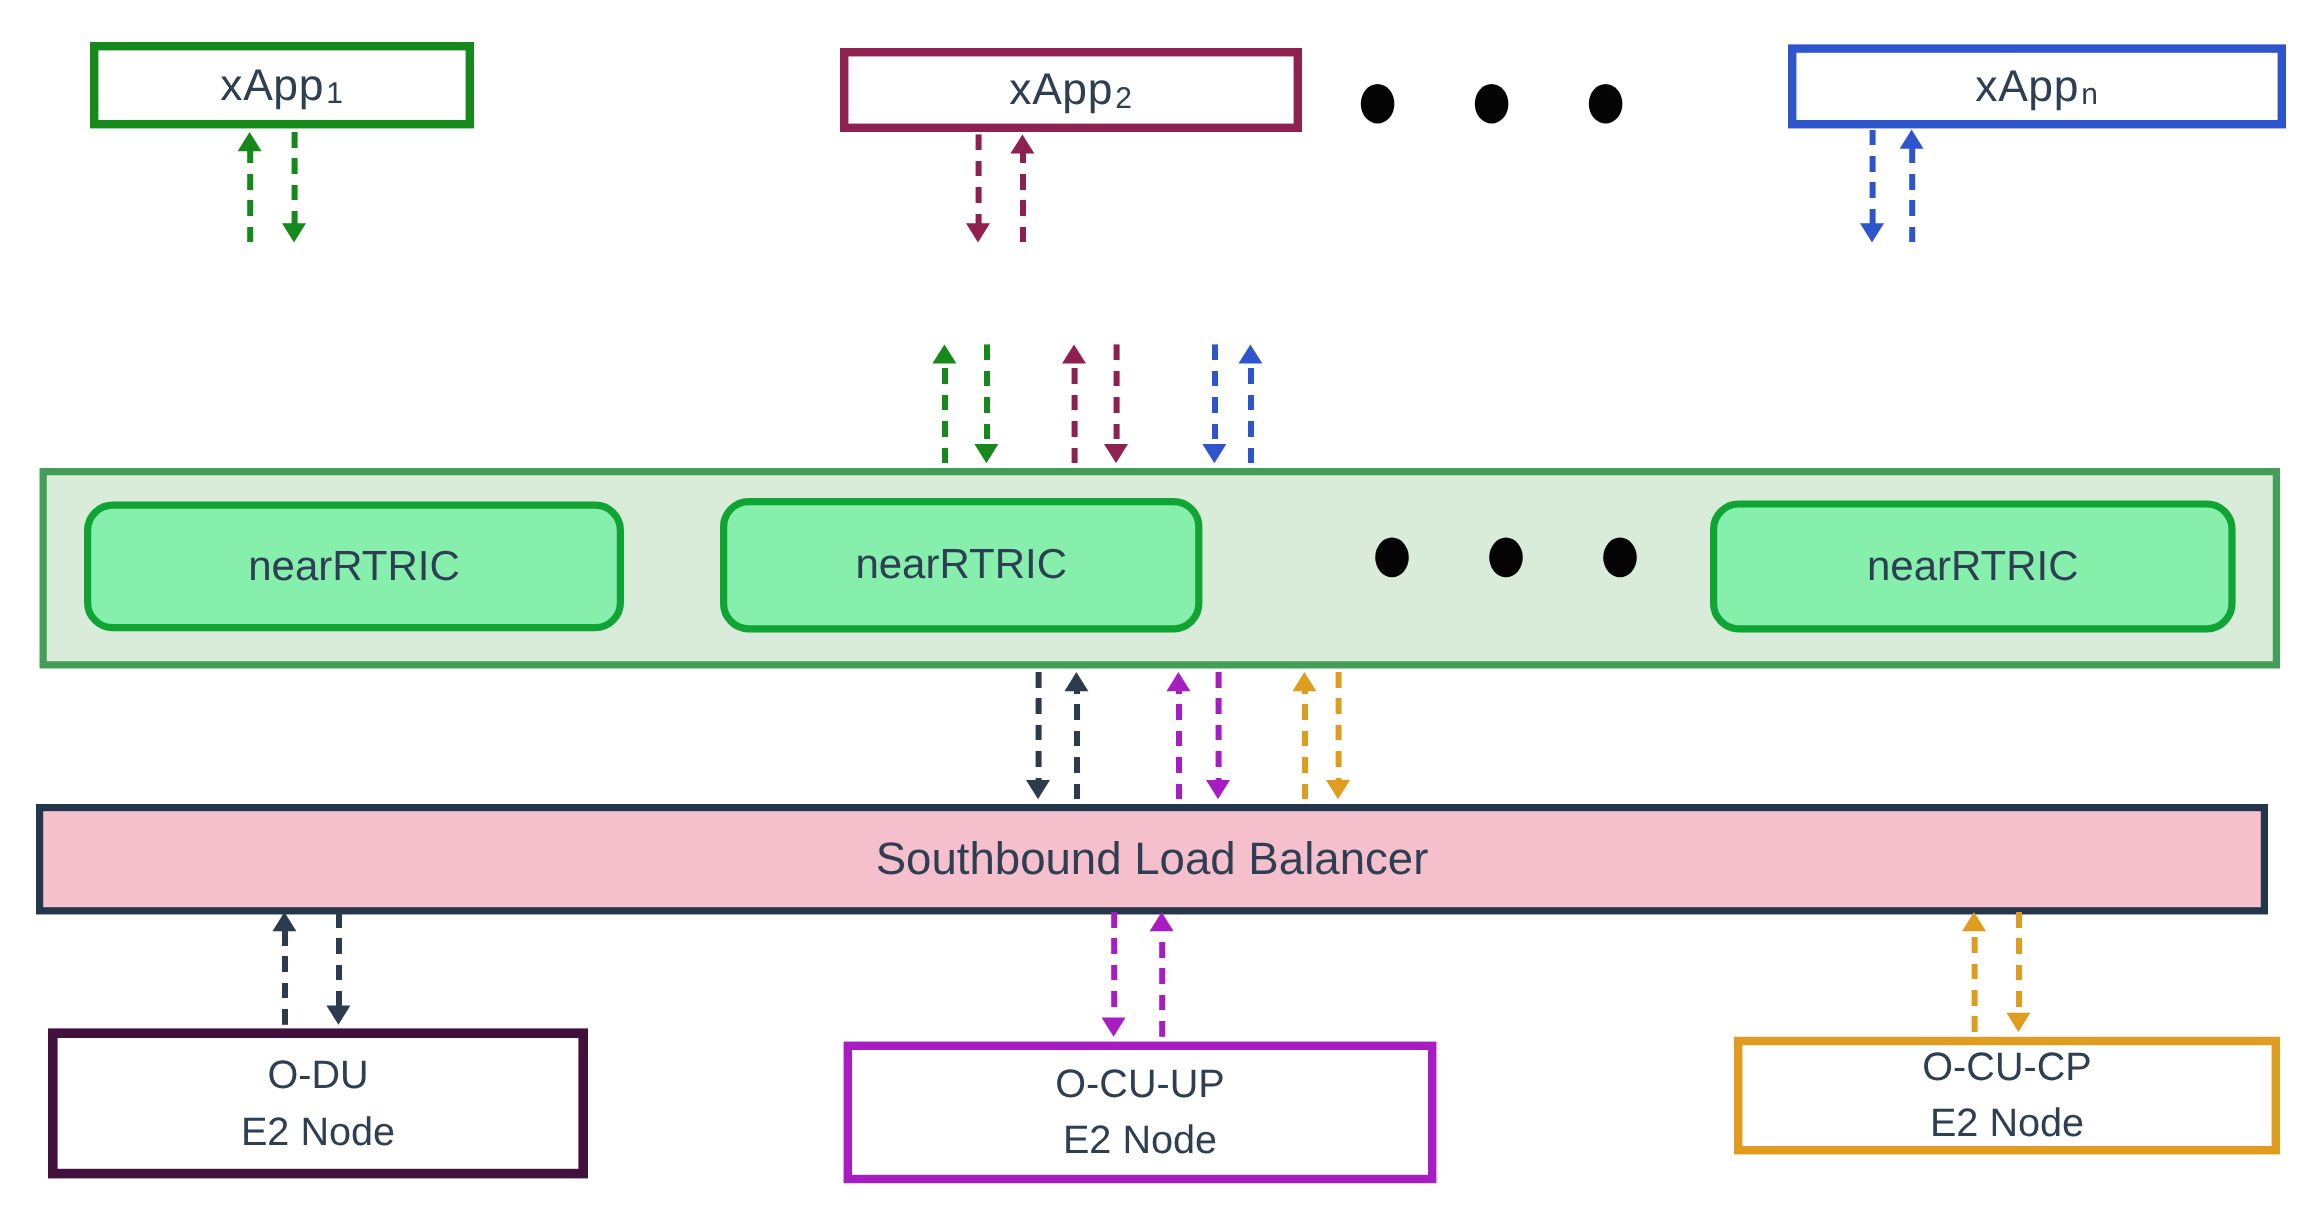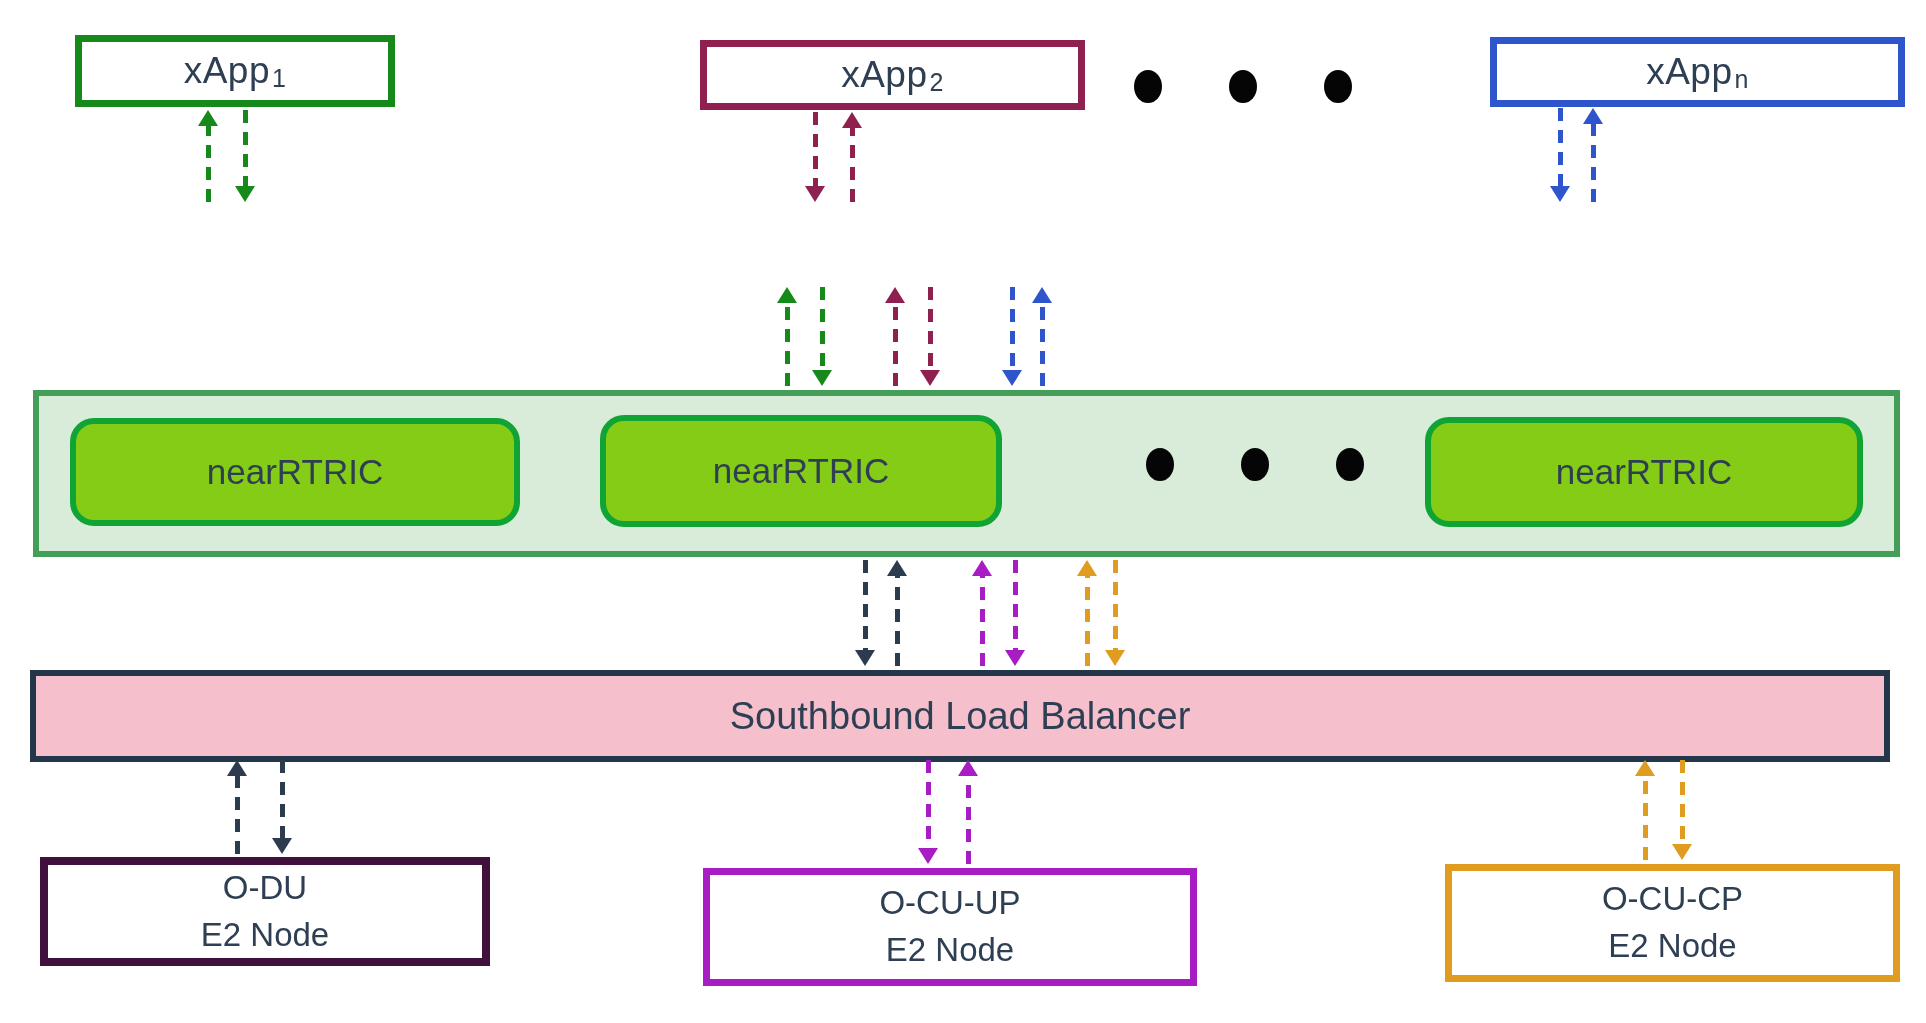--- a/index.html
+++ b/index.html
@@ -22,33 +22,33 @@
   #xappn{left:1490px;top:37px;width:415px;height:70px;border:7px solid var(--blue);}
 
   .bar{position:absolute;left:30px;width:1860px;background:var(--pink);
        border:6px solid var(--navy);box-sizing:border-box;display:flex;
        align-items:center;justify-content:center;font-size:38px;color:var(--text);}
   #nlb{top:202px;height:80px;}
   #slb{top:670px;height:92px;}
 
   #ric-container{position:absolute;left:33px;top:390px;width:1867px;height:167px;
        background:var(--ric-fill);border:6px solid var(--ric-border);box-sizing:border-box;}
-  .ric-box{position:absolute;background:#84cc16;border:6px solid var(--ric-box-border);
+  .ric-box{position:absolute;background:#86efac;border:6px solid var(--ric-box-border);
        border-radius:24px;display:flex;align-items:center;justify-content:center;
        font-size:35px;color:var(--text);box-sizing:border-box;}
   #ric1{left:70px;top:418px;width:450px;height:108px;}
   #ric2{left:600px;top:415px;width:402px;height:112px;}
   #ric3{left:1425px;top:417px;width:438px;height:110px;}
 
   .node{position:absolute;background:#fff;box-sizing:border-box;display:flex;
         flex-direction:column;align-items:center;justify-content:center;
         font-size:33px;line-height:1.42;color:var(--text);text-align:center;}
-  #odu{left:40px;top:857px;width:450px;height:109px;border:8px solid var(--plum);}
+  #odu{left:40px;top:857px;width:450px;height:125px;border:8px solid var(--plum);}
   #ocuup{left:703px;top:868px;width:494px;height:118px;border:7px solid var(--magenta);}
-  #ocucp{left:1445px;top:864px;width:455px;height:118px;border:7px solid var(--orange);}
+  #ocucp{left:1445px;top:864px;width:455px;height:98px;border:7px solid var(--orange);}
 
   .dots{position:absolute;display:flex;gap:67px;}
   #dots-top{left:1134px;top:70px;}
   #dots-mid{left:1146px;top:448px;}
   .dot{width:28px;height:33px;background:var(--dot);border-radius:50%;}
 
   .arrow{position:absolute;width:20px;}
   .arrow .line{position:absolute;left:7.5px;width:5px;}
   .arrow.down .line{top:0;bottom:12px;
       background:repeating-linear-gradient(180deg,currentColor 0 13px,transparent 13px 22px);}

